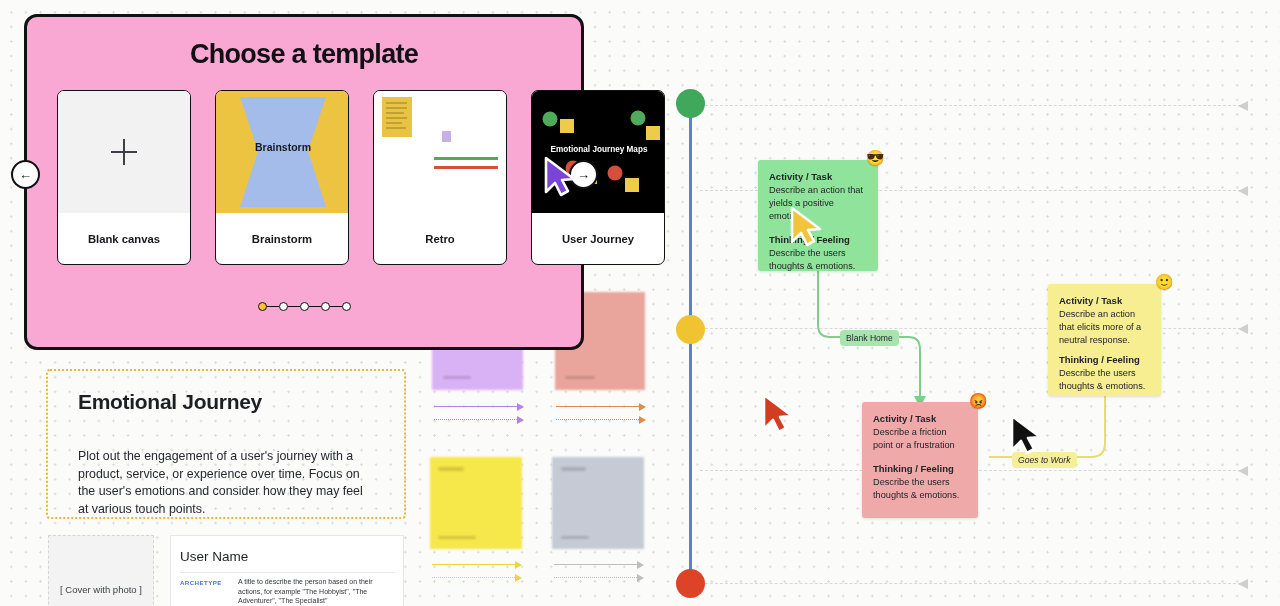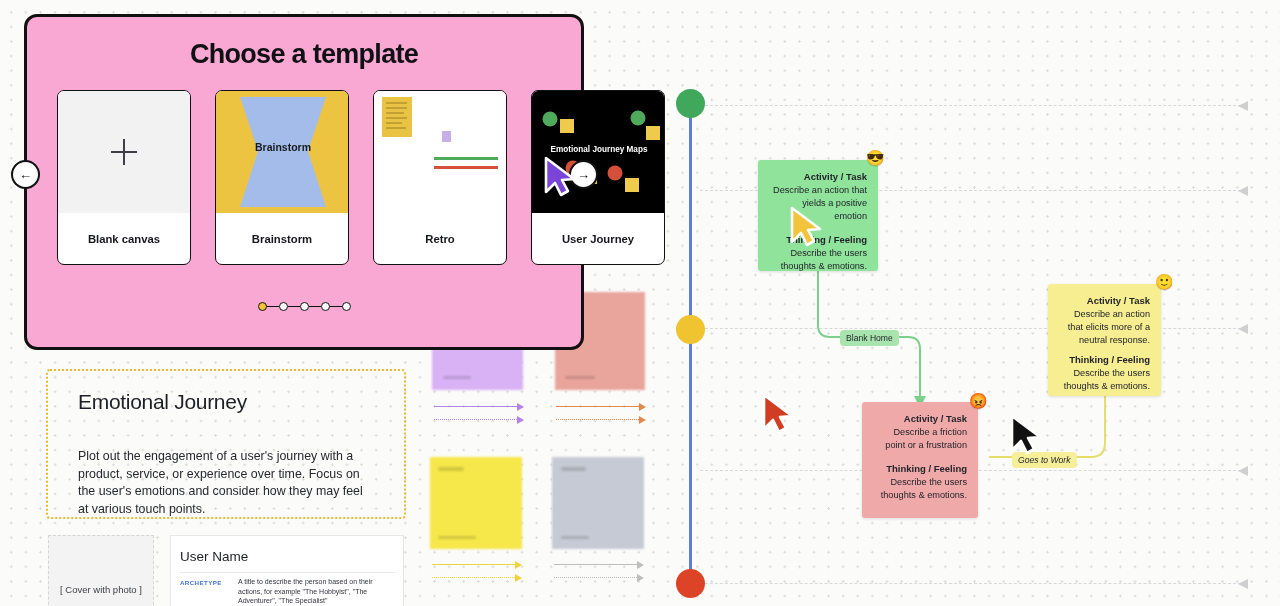--- a/index.html
+++ b/index.html
@@ -42,21 +42,20 @@
     position: absolute; width: 29px; height: 29px; border-radius: 50%;
   }
 
   
   .jcard {
     position: absolute;
     border-radius: 3px;
     padding: 10px 11px;
     box-shadow: 0 1px 3px rgba(0,0,0,.12);
     color: #22242a;
-    text-align: right;
   }
   .jcard .h { font-weight: bold; font-size: 9.5px; line-height: 14px; }
   .jcard .p { font-size: 9.2px; line-height: 13px; }
   .jcard .gap { height: 10px; }
   .emoji {
     position: absolute; font-size: 15px; line-height: 1;
     text-shadow: 0 1px 1px rgba(0,0,0,.15);
   }
 
   
@@ -73,21 +72,21 @@
   .cursor { position: absolute; width: 40px; height: 46px; }
 
   
   .ej-box {
     position: absolute; left: 46px; top: 369px; width: 360px; height: 150px;
     border: 2px dotted #e8b933; border-radius: 4px;
     background: transparent;
   }
   .ej-title {
     position: absolute; left: 78px; top: 390px;
-    font-size: 21px; font-weight: normal; color: #1d1f24; letter-spacing: -.3px;
+    font-size: 21px; font-weight: bold; color: #1d1f24; letter-spacing: -.3px;
   }
   .ej-body {
     position: absolute; left: 78px; top: 448px; width: 296px;
     font-size: 12.4px; line-height: 17.5px; color: #26282e;
   }
 
   .cover-box {
     position: absolute; left: 48px; top: 535px; width: 106px; height: 80px;
     background: #f3f3f3; border: 1.5px dashed #d5d5d5;
   }

